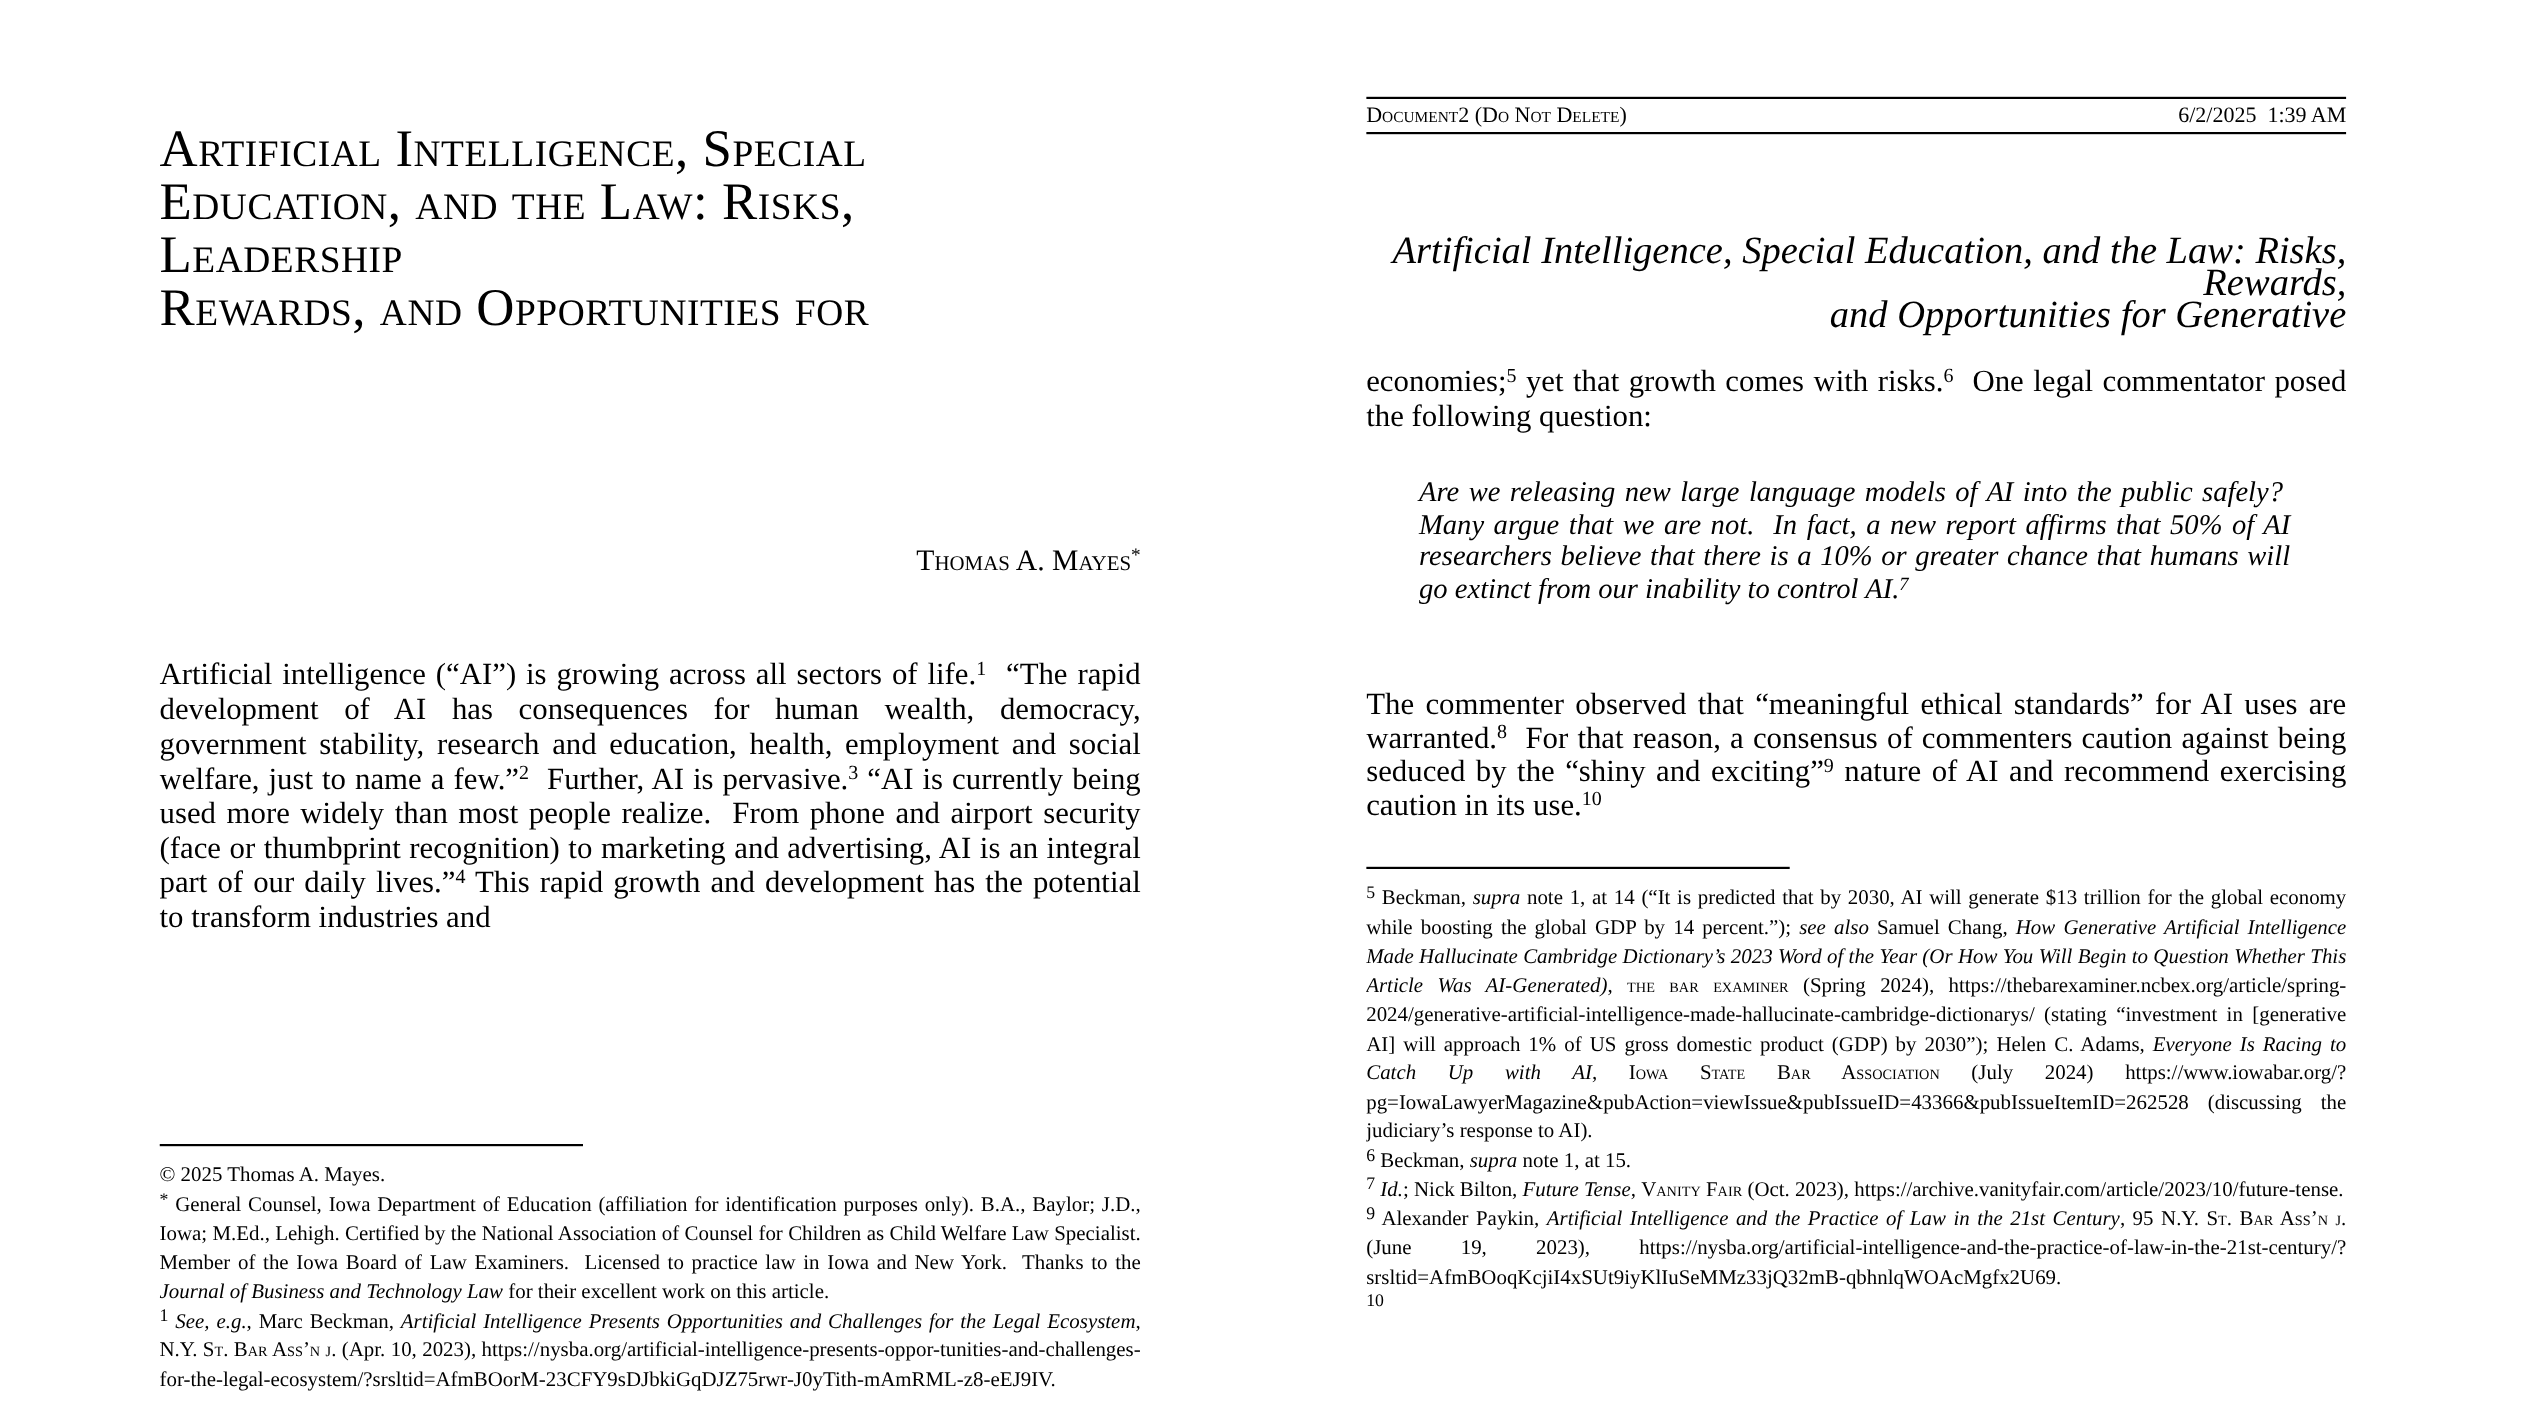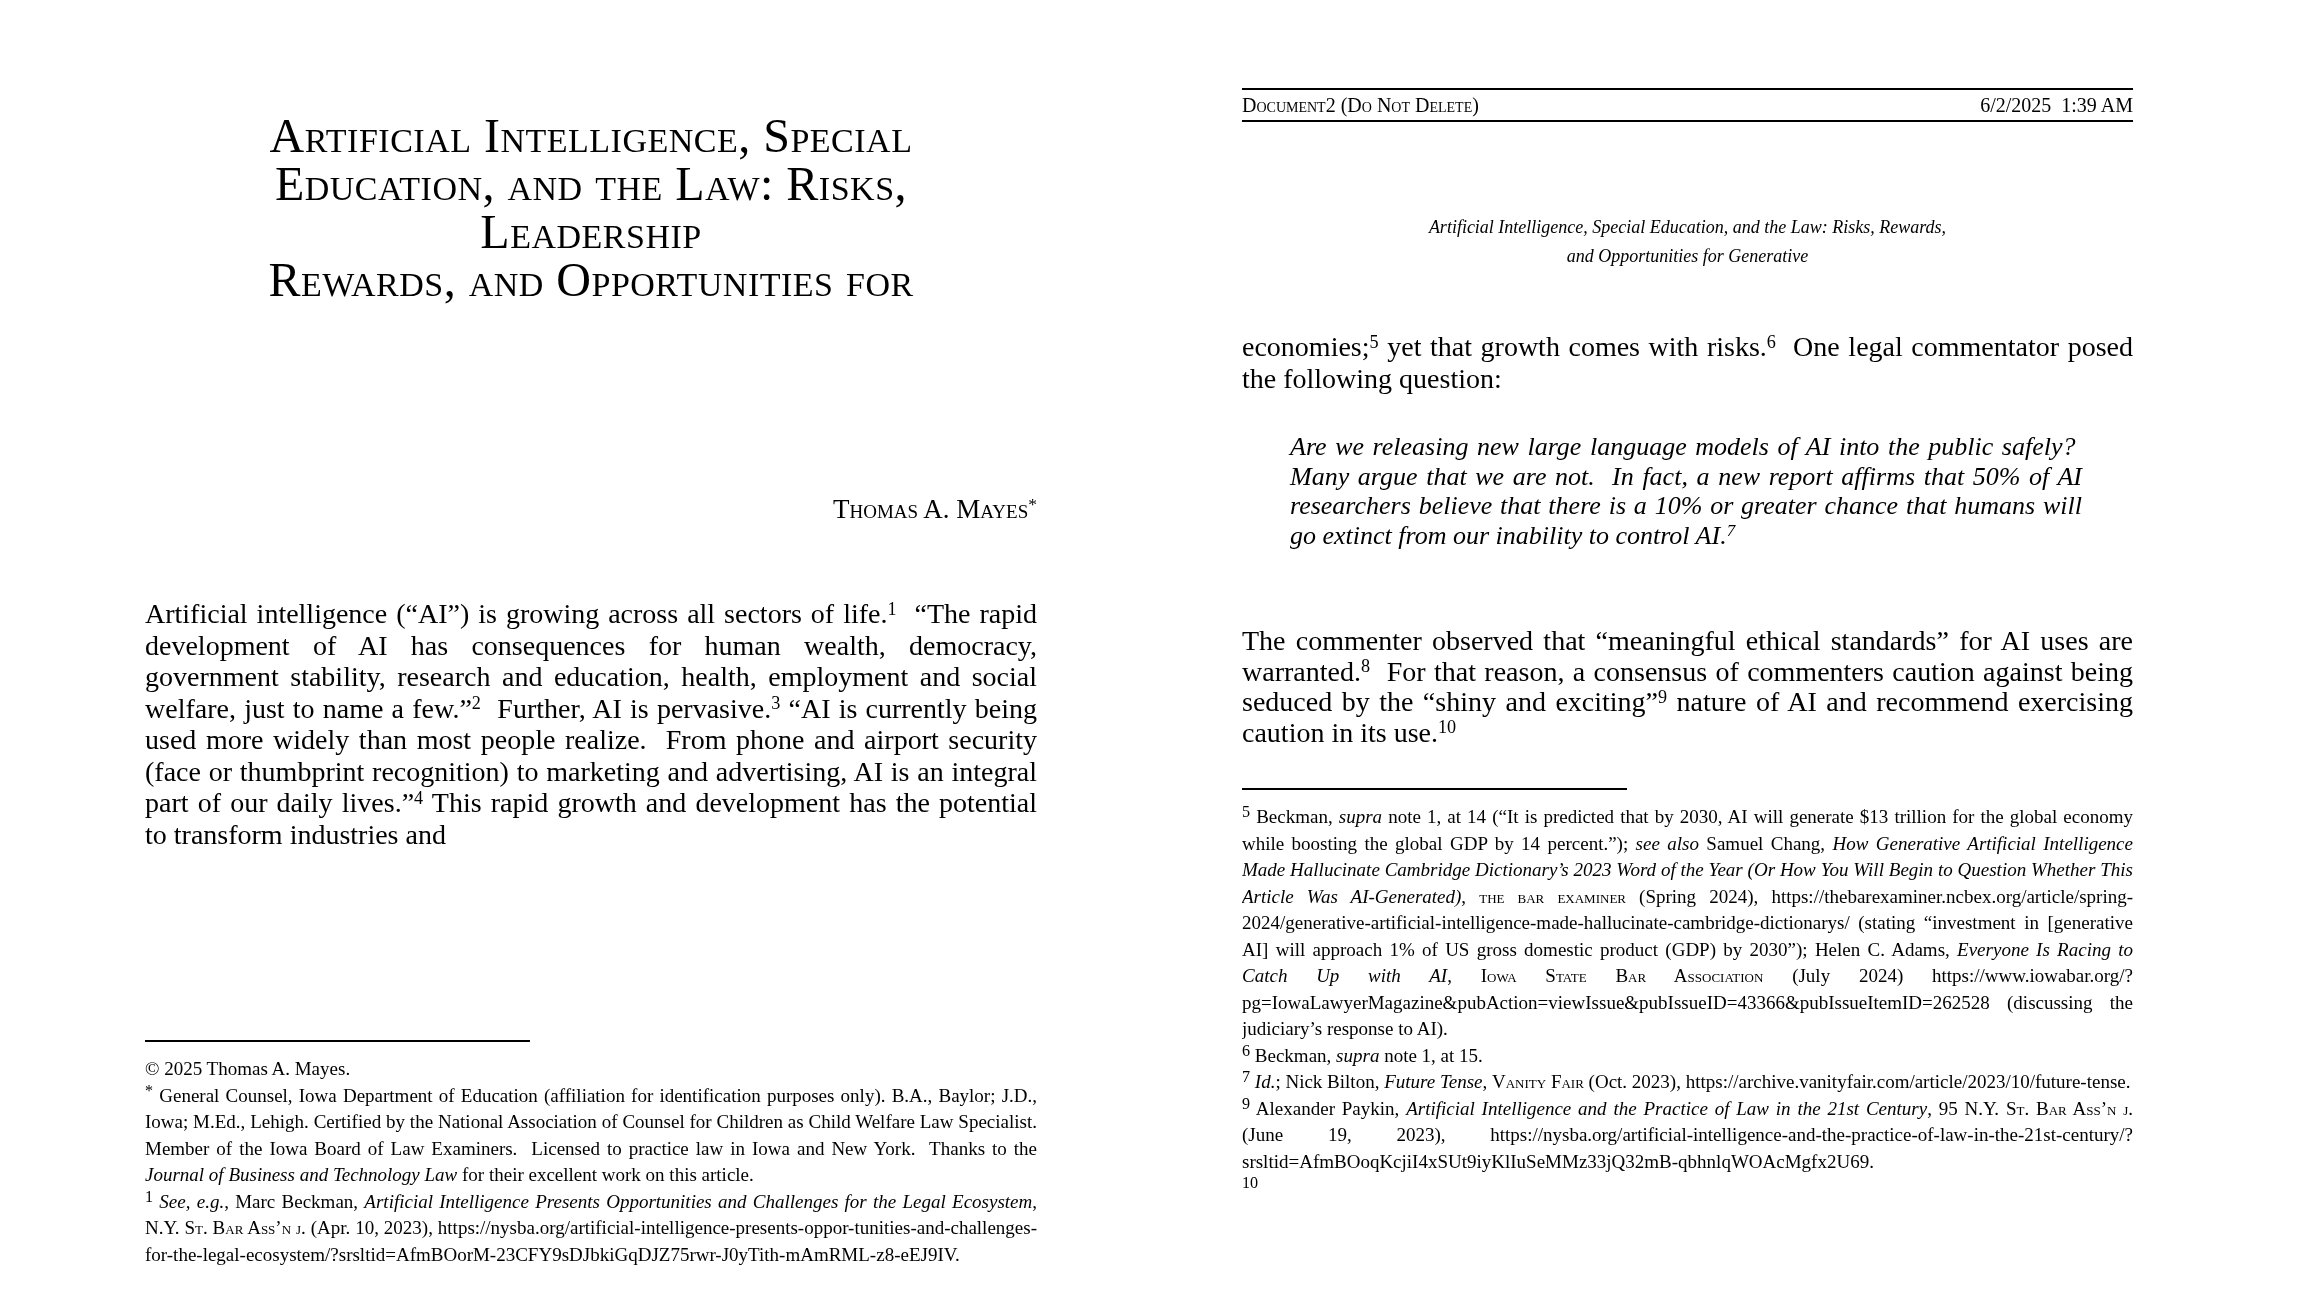--- a/index.html
+++ b/index.html
@@ -15,21 +15,21 @@
   #page-right { left: 1242px; width: 891px; }
 
   .sc { font-variant: small-caps; }
 
   sup { font-size: 0.65em; vertical-align: baseline; position: relative; top: -0.45em; line-height: 0; }
   .fn > sup:first-child { font-size: 0.85em; top: -0.35em; }
 
   
   .article-title {
     position: absolute; top: 112px; left: 0; width: 100%;
-    text-align: center; font-variant: small-caps;
+    font-variant: small-caps;
     font-size: 48px; line-height: 48px; letter-spacing: 0.5px; font-weight: 400;
   }
   .author-line {
     position: absolute; top: 494px; left: 0; width: 100%;
     text-align: right; font-variant: small-caps; font-size: 27px; font-weight: 400;
   }
   .lead-paragraph {
     position: absolute; top: 570px; left: 0; width: 100%;
     font-size: 28px; line-height: 31.5px; text-align: justify;
   }
@@ -43,21 +43,21 @@
   
   .running-header {
     position: absolute; top: 88px; left: 0; width: 100%;
     border-top: 2px solid #000; border-bottom: 2px solid #000;
     height: 30px; display: flex; justify-content: space-between; align-items: center;
     font-size: 20px;
     gap: 12px;
   }
   .running-title {
     position: absolute; top: 213px; left: 0; width: 100%;
-    text-align: center; font-style: italic; font-size: 18px; line-height: 29px;
+    text-align: right; font-style: italic; font-size: 35px; line-height: 29px;
   }
   .para-1 {
     position: absolute; top: 303px; left: 0; width: 100%;
     font-size: 28px; line-height: 31.5px; text-align: justify;
   }
   .pull-quote {
     position: absolute; top: 406px; left: 48px; width: 792px;
     font-style: italic; font-size: 26px; line-height: 29.5px; text-align: justify;
   }
   .para-2 {

